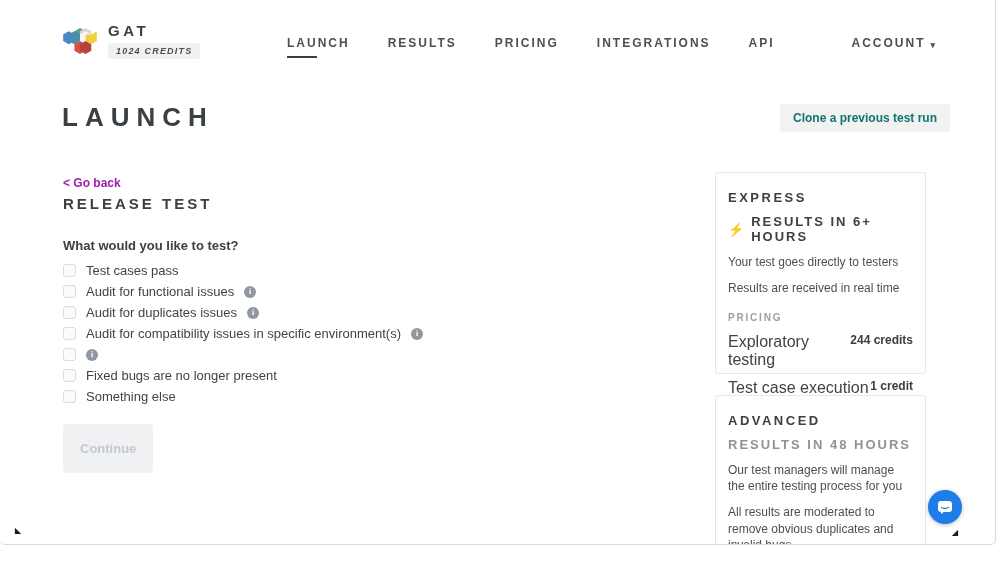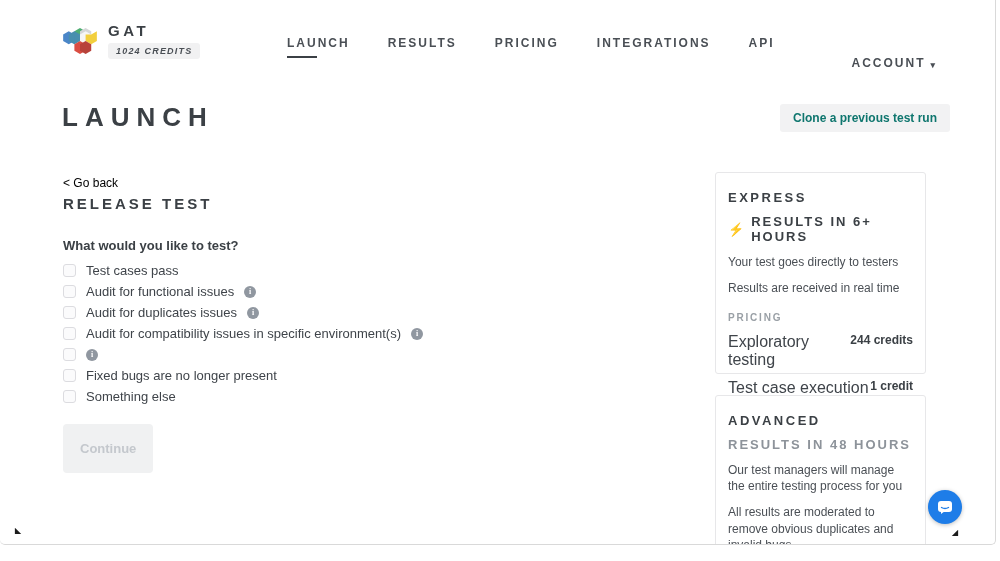--- a/index.html
+++ b/index.html
@@ -15,30 +15,30 @@
   .header { position:absolute; top:0; left:2px; width:100%; height:78px; background:#fff; }
   .logo-wrap { position:absolute; left:60px; top:22px; display:flex; align-items:center; gap:10px; cursor:pointer; }
   .logo-svg { width:36px; height:36px; display:block; }
   .brand-name { font-size:15px; font-weight:bold; letter-spacing:3.5px; color:#3b4045; }
   .credits-badge { margin-top:4px; display:inline-block; background:#f1f1f2; color:#4a4f55;
     font-size:9px; font-weight:bold; letter-spacing:1.2px; padding:3px 8px; border-radius:3px;font-style:italic; }
   .nav { position:absolute; left:285px; top:36px; display:flex; gap:38px; }
   .nav-item { font-size:12px; font-weight:bold; letter-spacing:2px; color:#4a4f55; cursor:pointer; }
   .nav-item.active .nav-underline { display:block; width:30px; height:2px; background:#3b4045; margin-top:6px; }
   .account { position:absolute; right:60px; top:36px; font-size:12px; font-weight:bold; letter-spacing:2px;
-    color:#4a4f55; cursor:pointer; display:flex; align-items:flex-end; gap:5px;margin-top:20px; }
+    color:#4a4f55; cursor:pointer; display:flex; align-items:flex-end; gap:5px; }
   .caret { font-size:9px; color:#4a4f55; }
 
   
   .page-title { position:absolute; left:62px; top:102px; font-size:26px; font-weight:800; letter-spacing:7px; color:#3b4045; }
   .clone-btn { position:absolute; right:45px; top:104px; background:#f2f2f3; border:none; border-radius:3px;
     padding:7px 13px; font-family:inherit; font-size:12px; font-weight:bold; color:#0f766e; cursor:pointer; }
 
   
-  .back-link { position:absolute; left:63px; top:176px; font-size:12px; color:#000000; cursor:pointer; }
+  .back-link { position:absolute; left:63px; top:176px; font-size:12px; color:#a21caf; cursor:pointer;font-weight:bold; }
   .section-heading { position:absolute; left:63px; top:195px; font-size:15px; font-weight:800; letter-spacing:3px; color:#3b4045; }
   .question { position:absolute; left:63px; top:238px; font-size:13px; font-weight:bold; color:#3b4045; }
   .options { position:absolute; left:63px; top:260px; width:600px; }
   .option-row { display:flex; align-items:center; gap:10px; height:21px; cursor:pointer; }
   .checkbox { width:13px; height:13px; border:1px solid #dcdce0; background:#fbfbfc; border-radius:3px; flex:0 0 auto; }
   .option-label { font-size:13px; color:#3f444a; }
   .info-icon { width:12px; height:12px; border-radius:50%; background:#9097a0; color:#fff; font-size:8px;
     font-weight:bold; font-family:"Liberation Serif", serif; display:flex; align-items:center; justify-content:center; cursor:pointer; }
   .continue-btn { position:absolute; left:63px; top:424px; background:#f0f1f2; border:none; border-radius:4px;
     padding:17px 17px; font-family:inherit; font-size:13px; font-weight:bold; color:#c4c8cd; cursor:default; }

